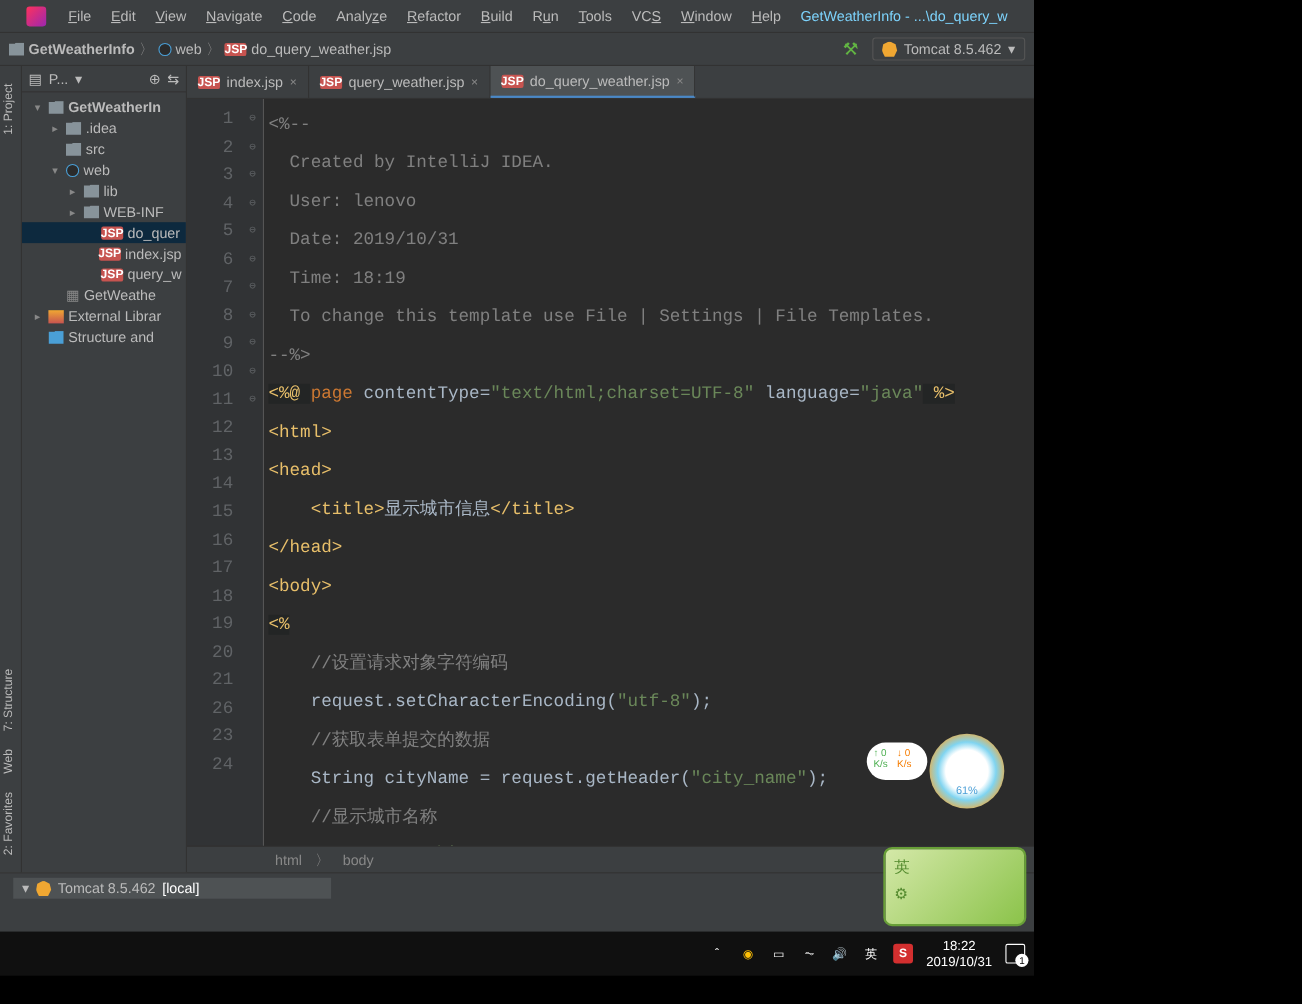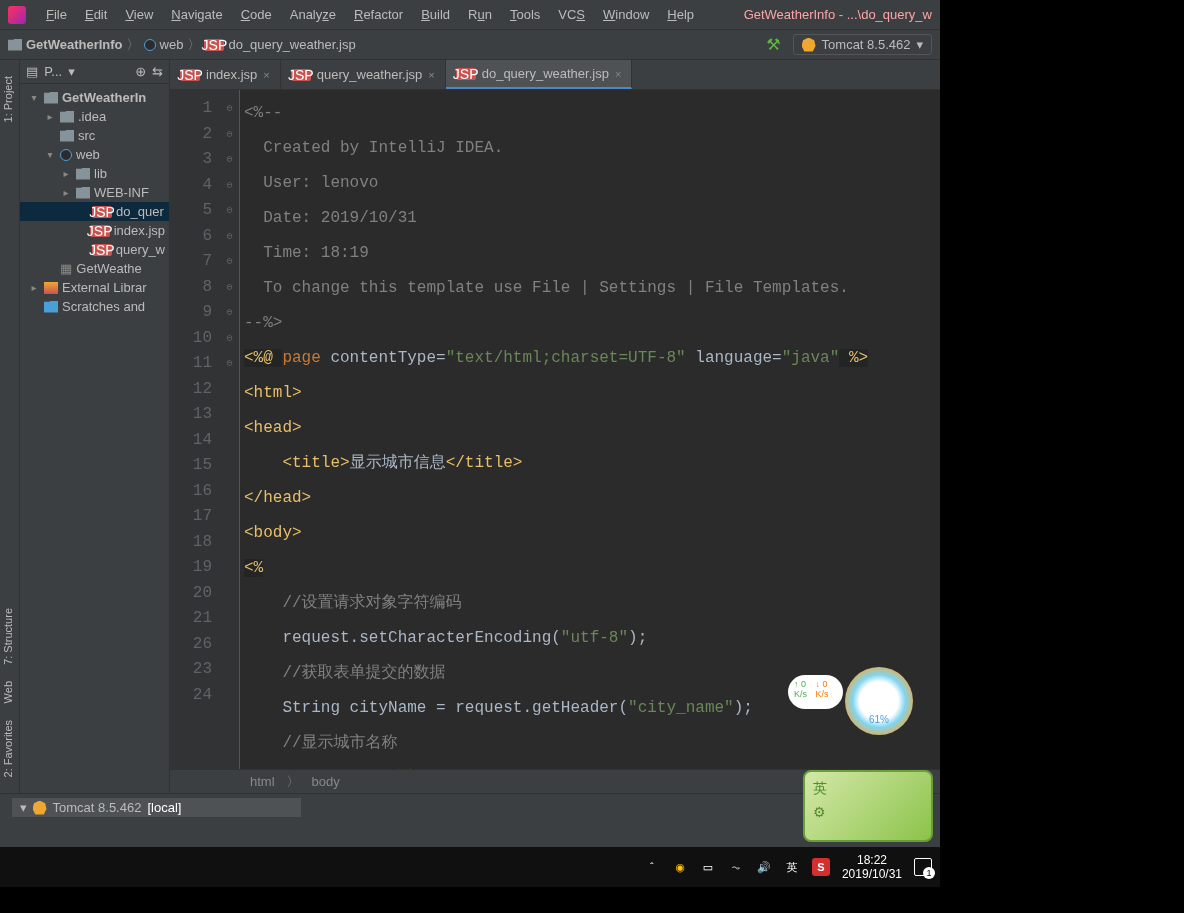--- a/index.html
+++ b/index.html
@@ -20,21 +20,21 @@
       position: relative;
     }
     
     
     .title-bar {
       height: 30px;
       background: #3c3f41;
       border-bottom: 1px solid #323232;
       display: flex;
       align-items: center;
-      padding: 0 8px;
+      padding: 0 24px;
     }
     
     .app-icon {
       width: 18px;
       height: 18px;
       background: linear-gradient(135deg, #fe315d, #9c27b0);
       border-radius: 3px;
       margin-right: 12px;
     }
     
@@ -46,21 +46,21 @@
     .menu-item {
       padding: 2px 8px;
       color: #bbb;
       cursor: pointer;
     }
     
     .menu-item u { text-decoration: underline; }
     
     .title-right {
       margin-left: auto;
-      color: #fca5a5;
+      color: #7dd3fc;
     }
     
     
     .toolbar {
       height: 30px;
       background: #3c3f41;
       border-bottom: 1px solid #323232;
       display: flex;
       align-items: center;
       padding: 0 8px;
@@ -93,27 +93,27 @@
       height: 12px;
       border: 1px solid #4a9fd6;
       border-radius: 50%;
       background: #2b2b2b;
     }
     
     .jsp-icon {
       width: 20px;
       height: 12px;
       background: #c75450;
-      font-size: 14px;
+      font-size: 11px;
       color: #fff;
       display: flex;
       align-items: center;
       justify-content: center;
       border-radius: 2px;
-      font-weight: normal;
+      font-weight: bold;
     }
     
     .toolbar-right {
       margin-left: auto;
       display: flex;
       align-items: center;
       gap: 12px;
     }
     
     .hammer-icon {
@@ -551,21 +551,21 @@
             <span>GetWeathe</span>
           </div>
           <div class="tree-item" style="padding-left: 8px;">
             <span class="tree-arrow">▸</span>
             <div class="lib-icon" style="background: linear-gradient(rgb(240, 167, 50), rgb(199, 84, 80));"></div>
             <span>External Librar</span>
           </div>
           <div class="tree-item" style="padding-left: 8px;">
             <span class="tree-arrow"></span>
             <div class="folder-icon" style="background: rgb(74, 159, 214);"></div>
-            <span>Scratches and</span>
+            <span>Structure and</span>
           </div>
         </div>
     </div>
 
     <div class="editor-area">
       <div class="editor-tabs" id="editor-tabs">
       <div class="editor-tab">
             <div class="jsp-icon">JSP</div>
             <span>index.jsp</span>
             <span class="close-tab">×</span>

